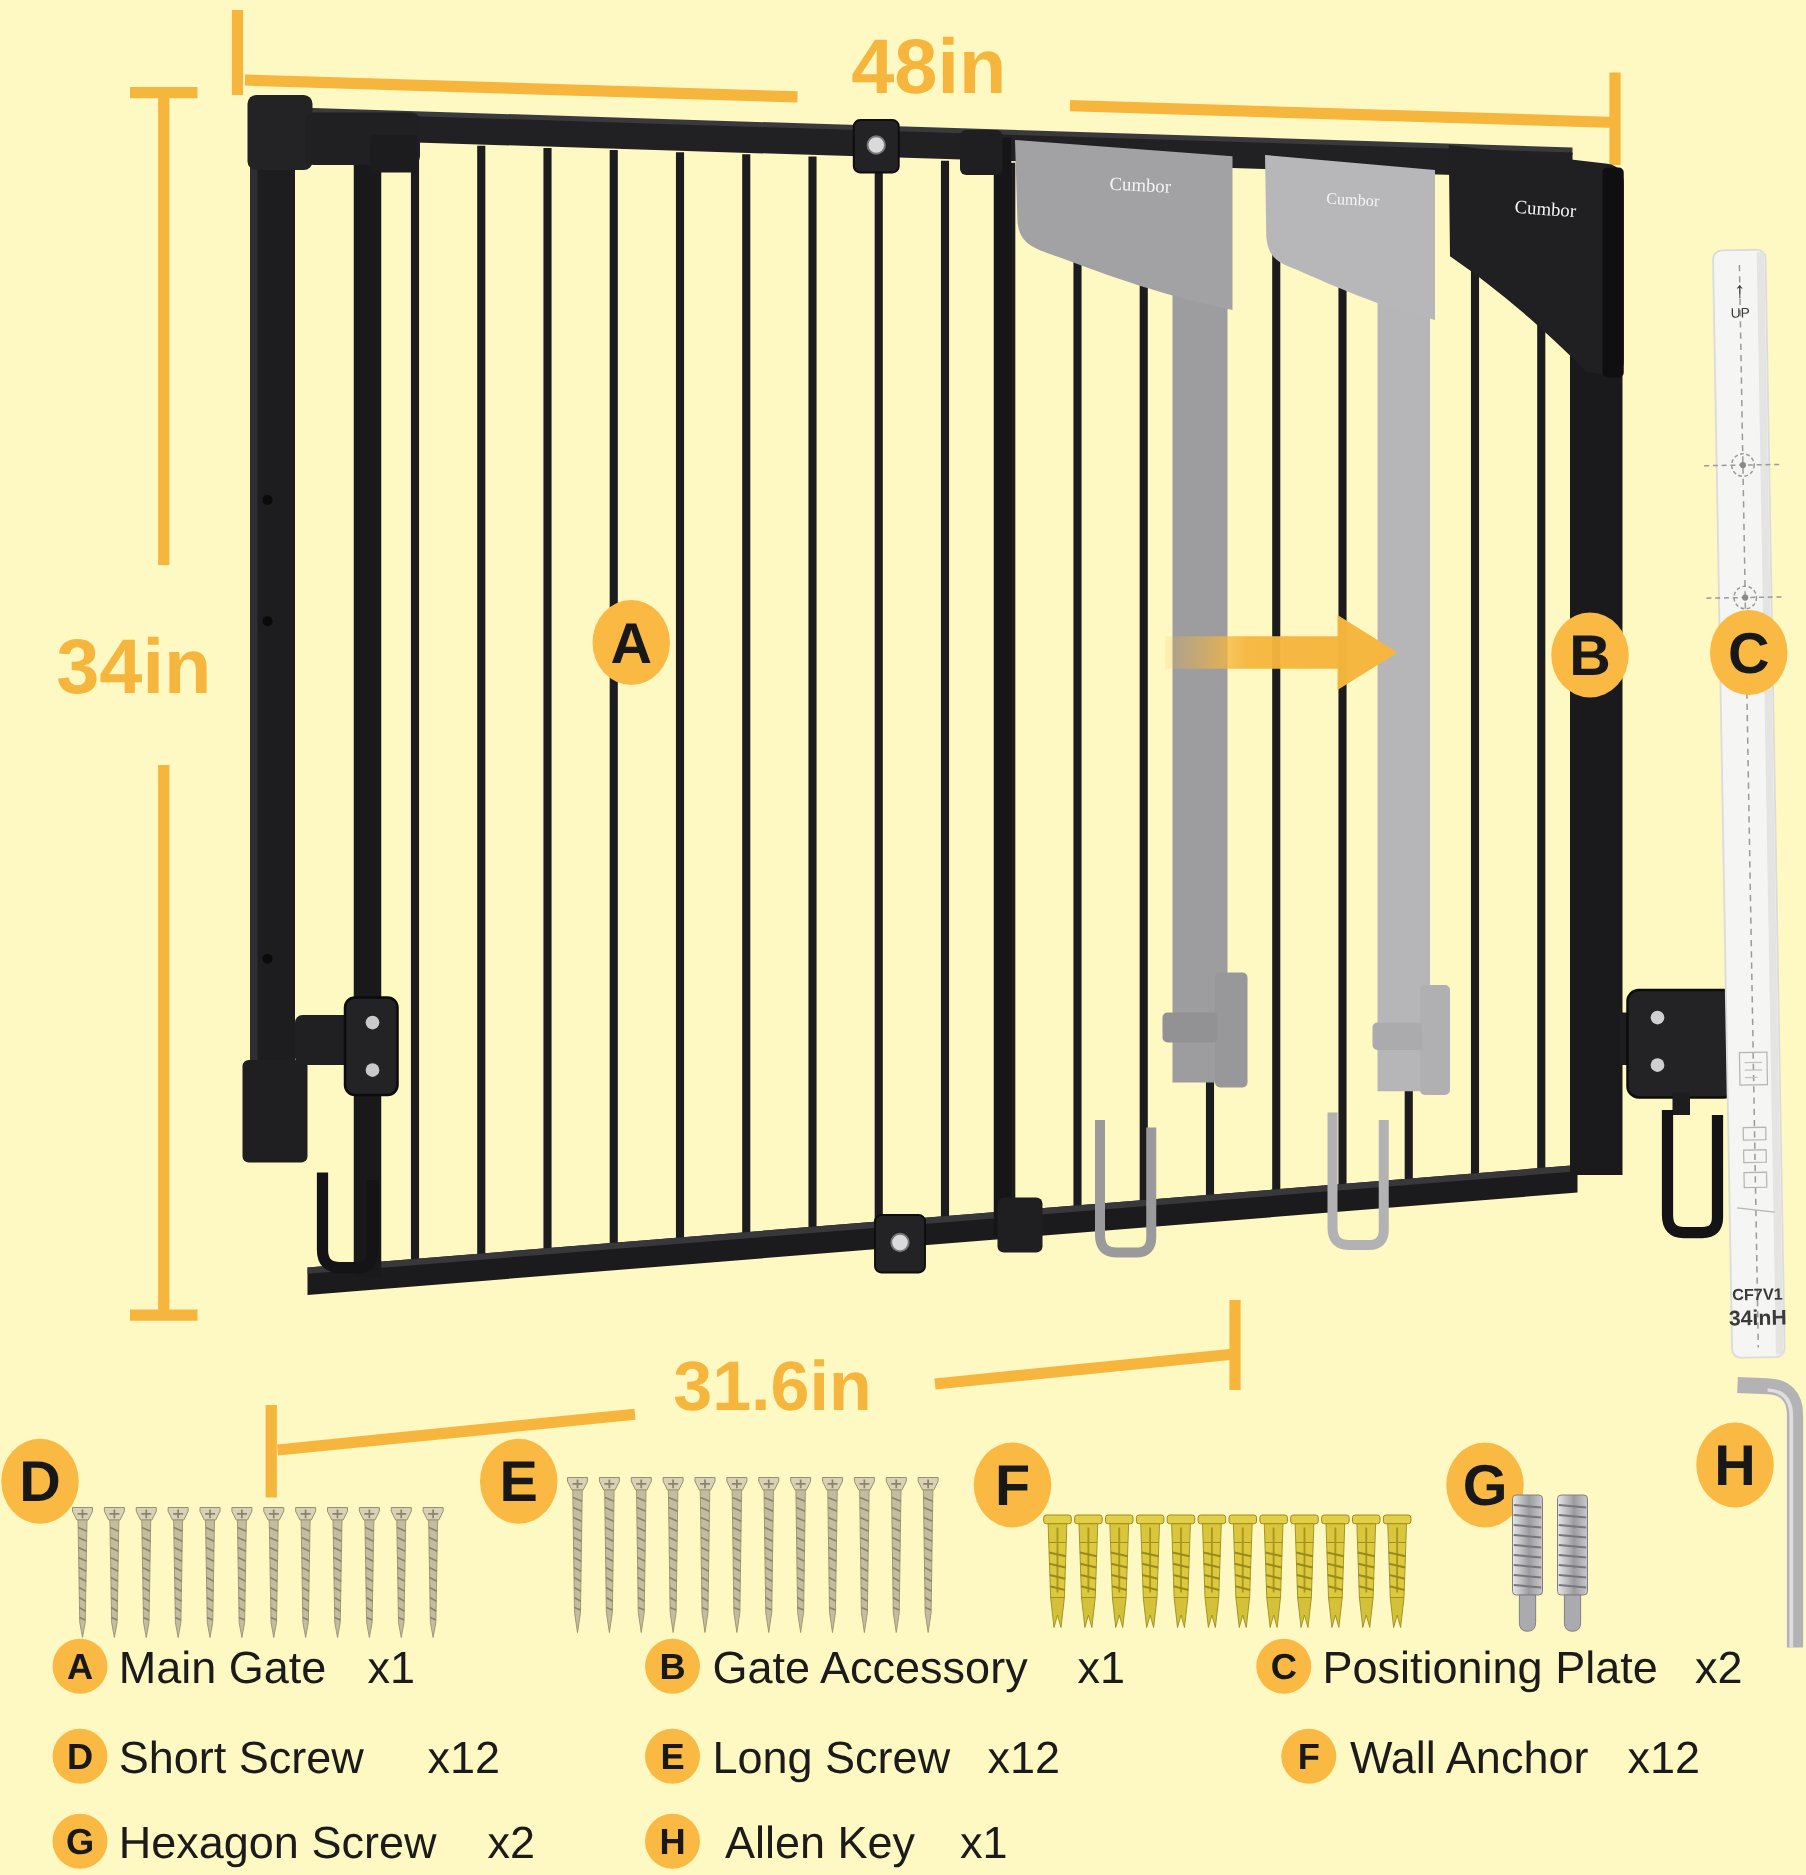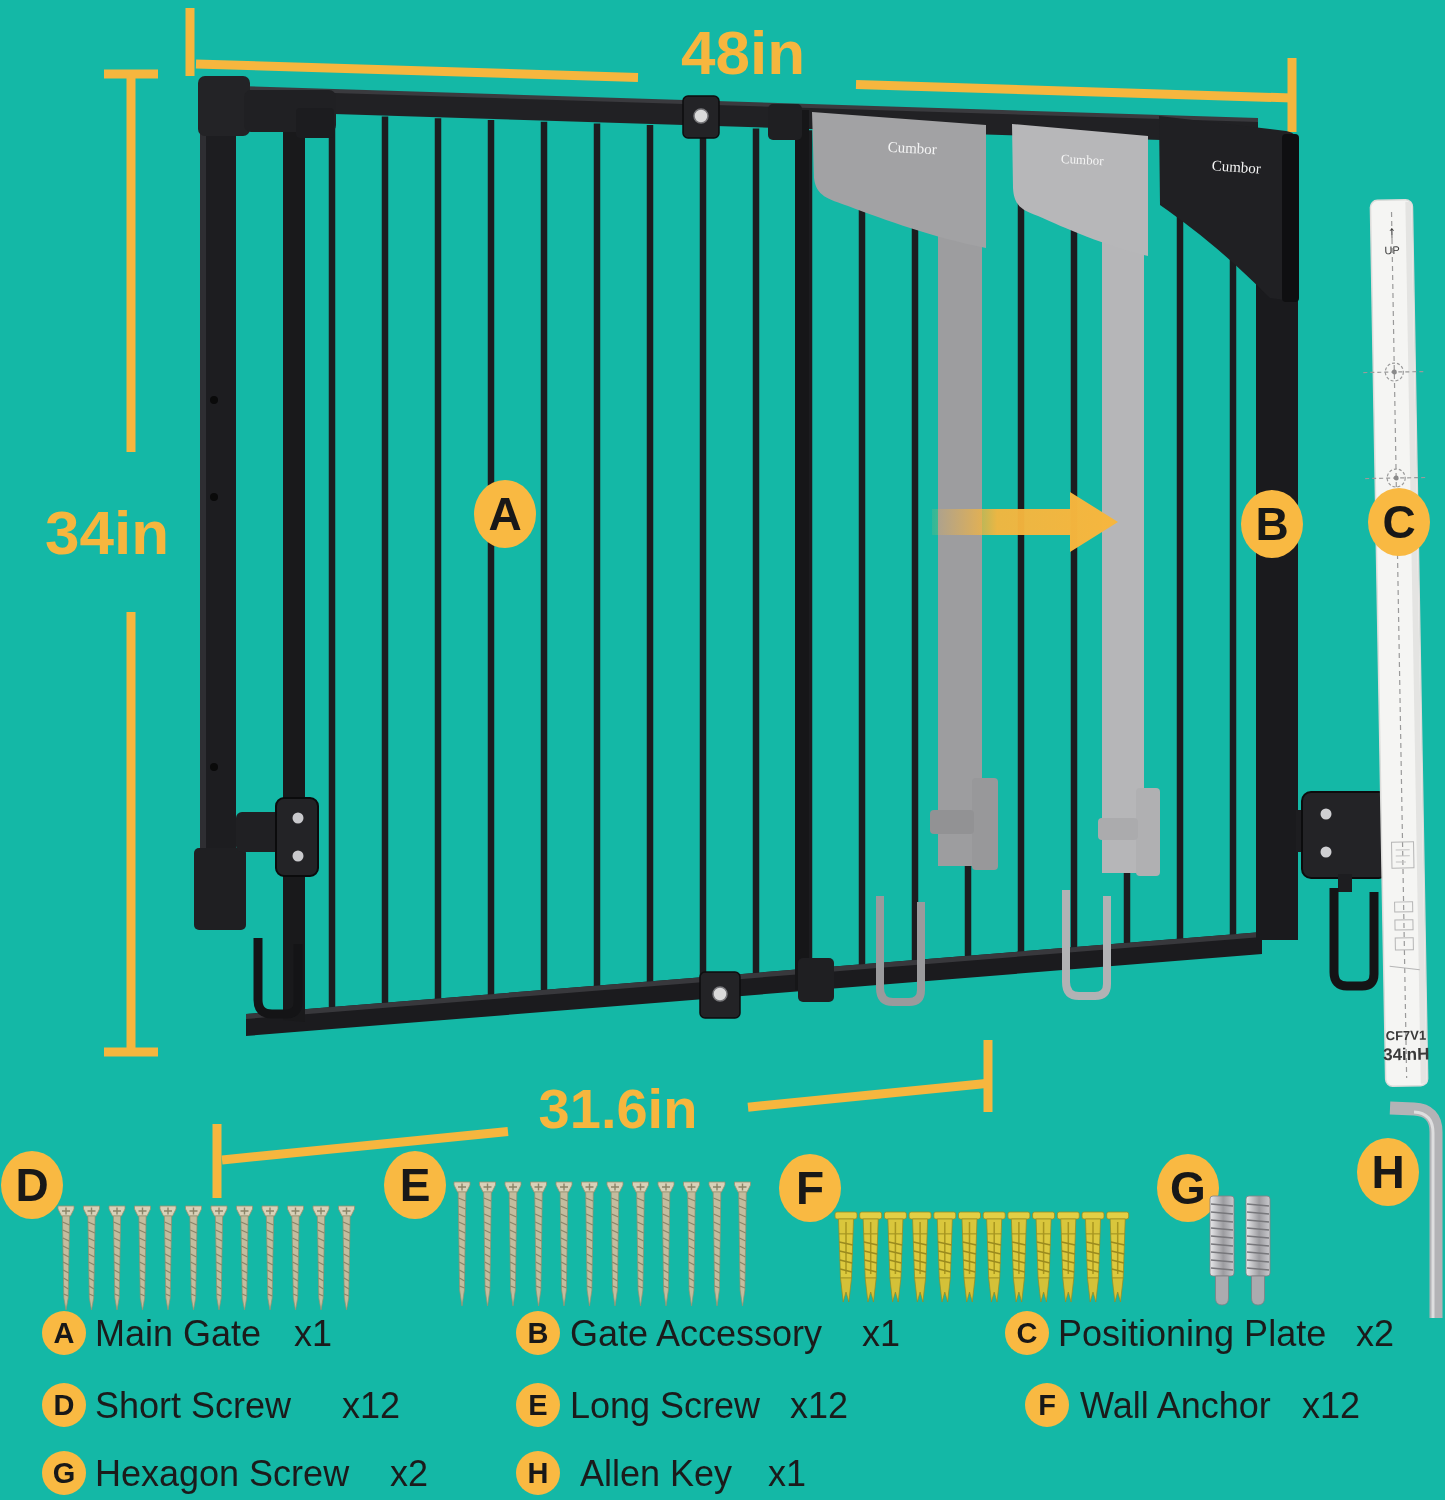--- a/index.html
+++ b/index.html
@@ -1,16 +1,16 @@
 <!DOCTYPE html>
 <html style="--accent: #F6B63E; --callout: #F9B942;"><head>
 <meta charset="utf-8">
 <style>
   html,body{margin:0;padding:0;background:#ffffff;}
-  .stage{position:relative;width:1445px;height:1500px;background:#14b8a6;overflow:hidden;
+  .stage{position:relative;width:1445px;height:1500px;background:#fef9c3;overflow:hidden;
          font-family:"Liberation Sans",sans-serif;}
   svg text{font-family:"Liberation Sans",sans-serif;}
   
   .dim-line{stroke:var(--accent);stroke-width:9;fill:none;}
   .dim-text{font-weight:700;font-size:62px;fill:var(--accent);text-anchor:middle;}
   .dim-text-sm{font-weight:700;font-size:56px;fill:var(--accent);text-anchor:middle;}
   .co-bg{fill:var(--callout);}
   .co-letter{font-weight:700;font-size:46px;fill:#181818;text-anchor:middle;}
   .lg-bg{fill:var(--callout);}
   .lg-letter{font-weight:700;font-size:29px;fill:#181818;text-anchor:middle;}

